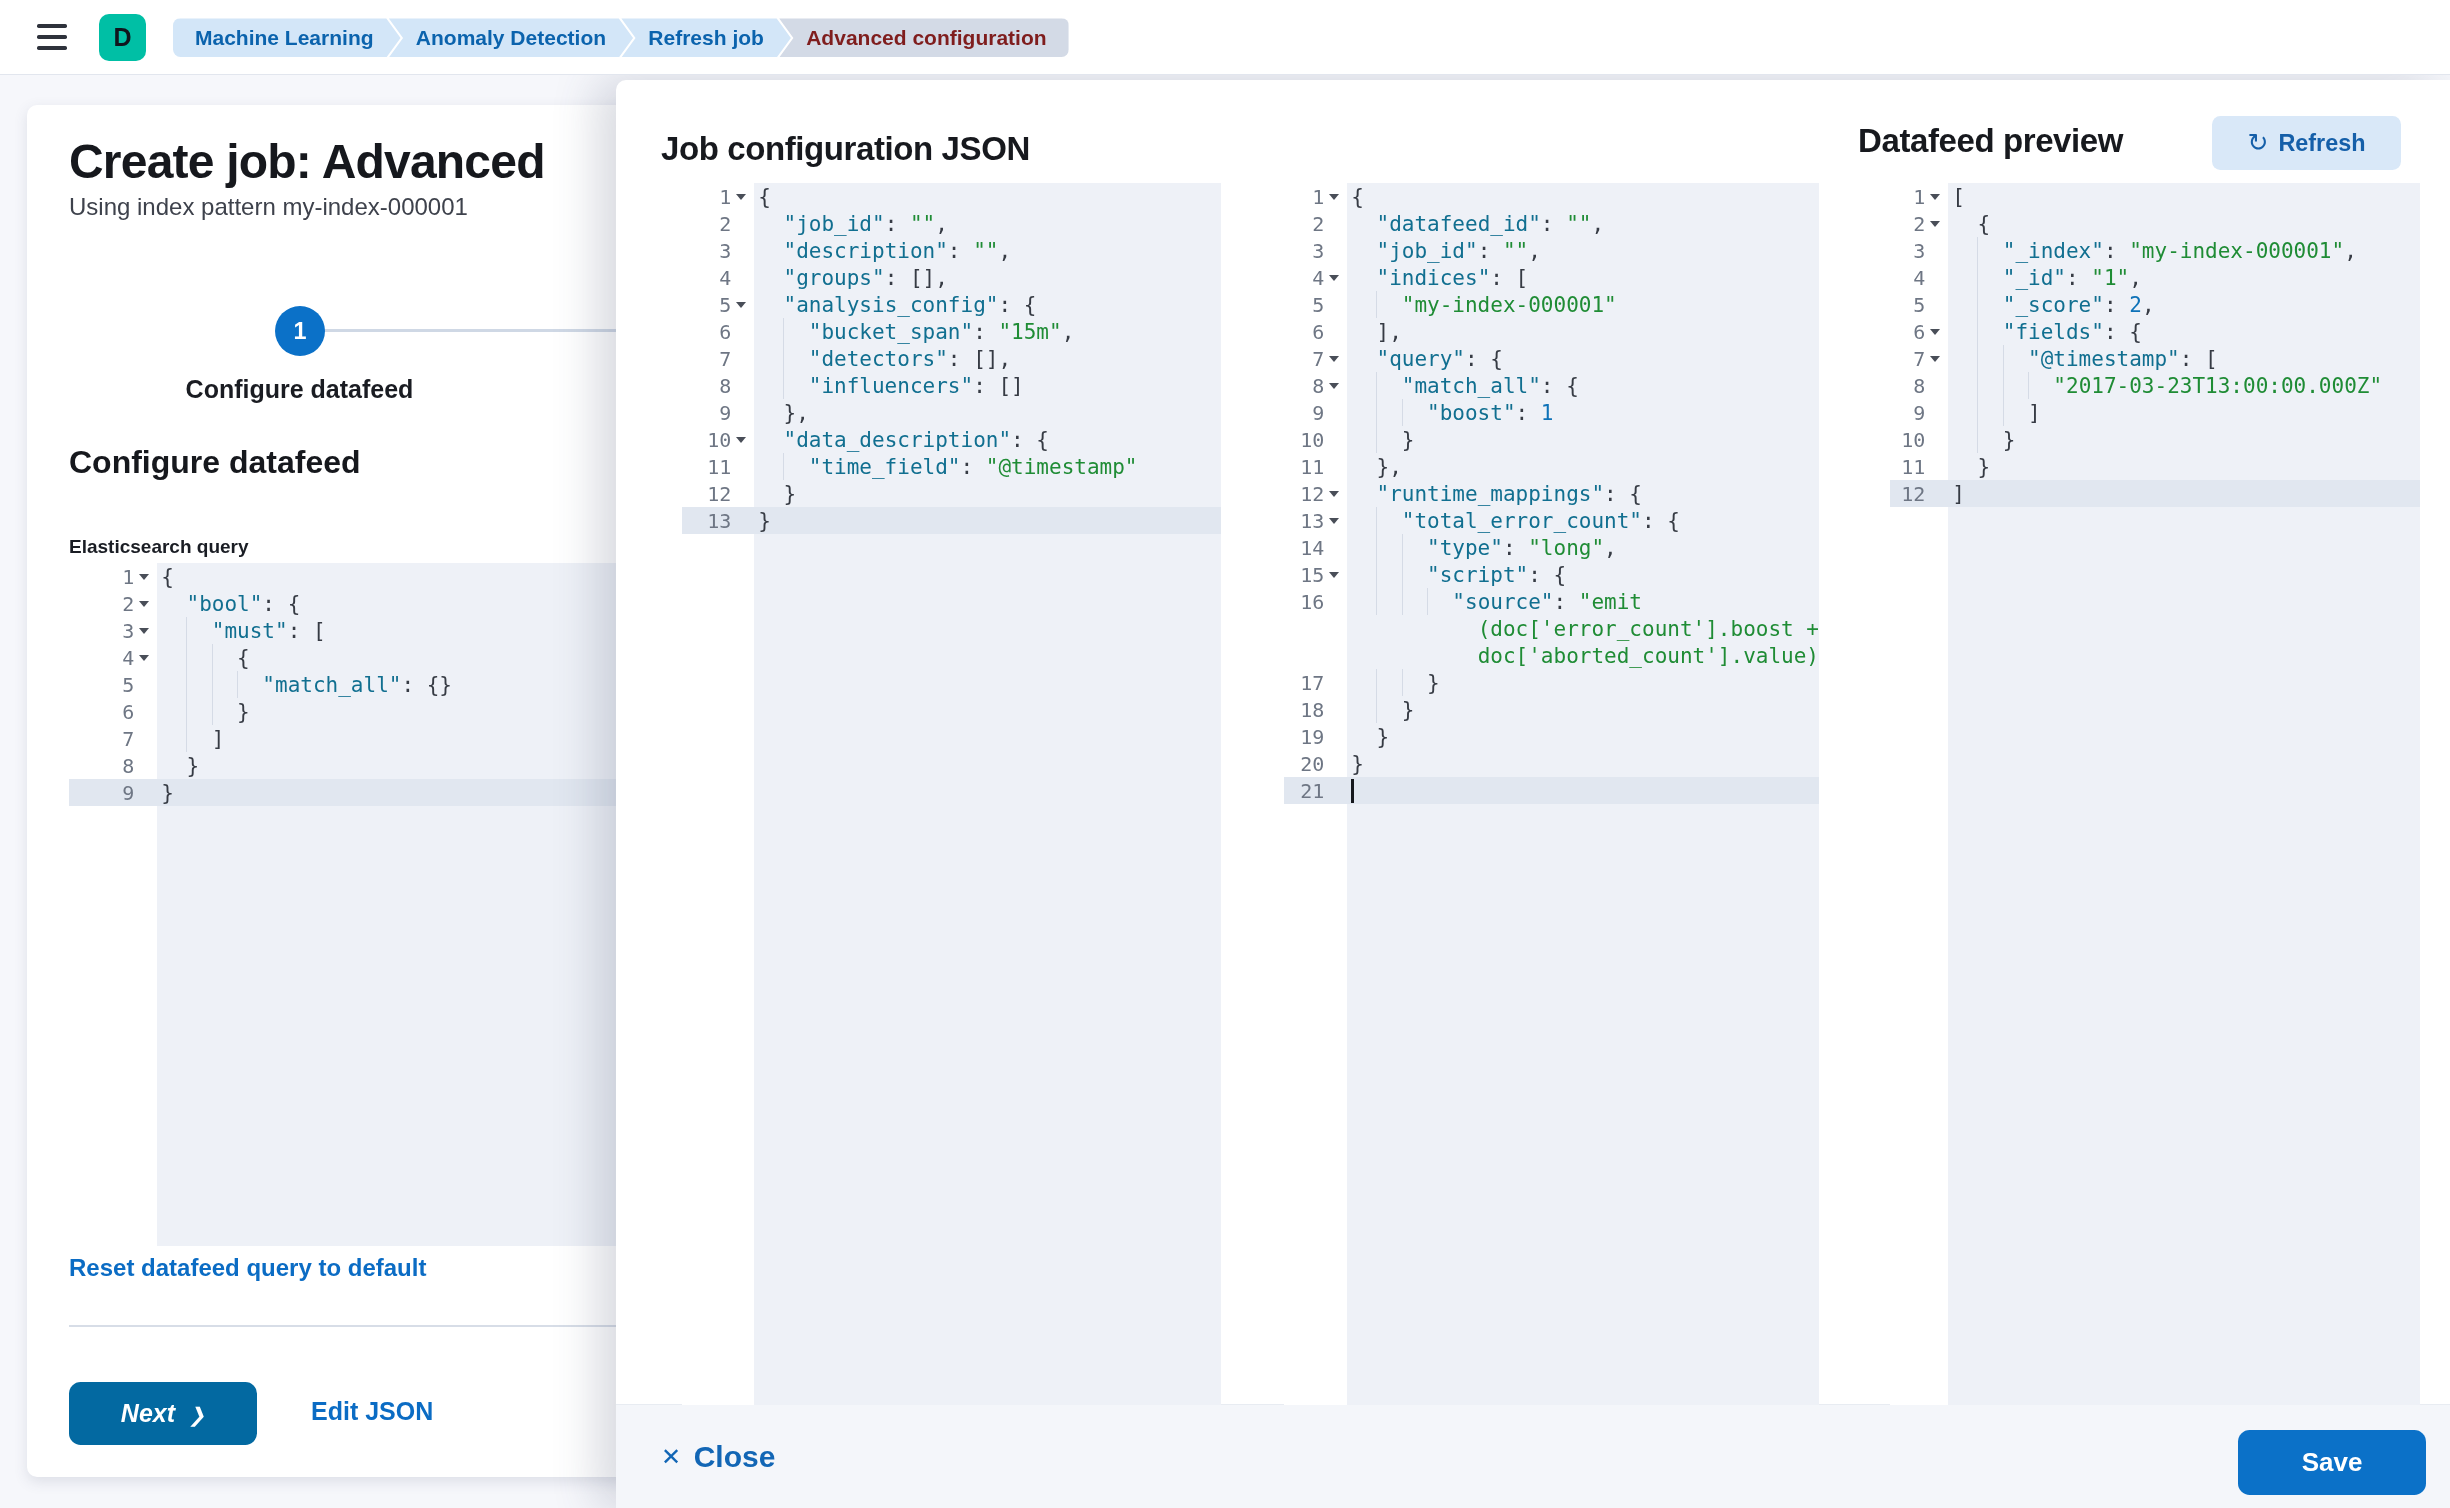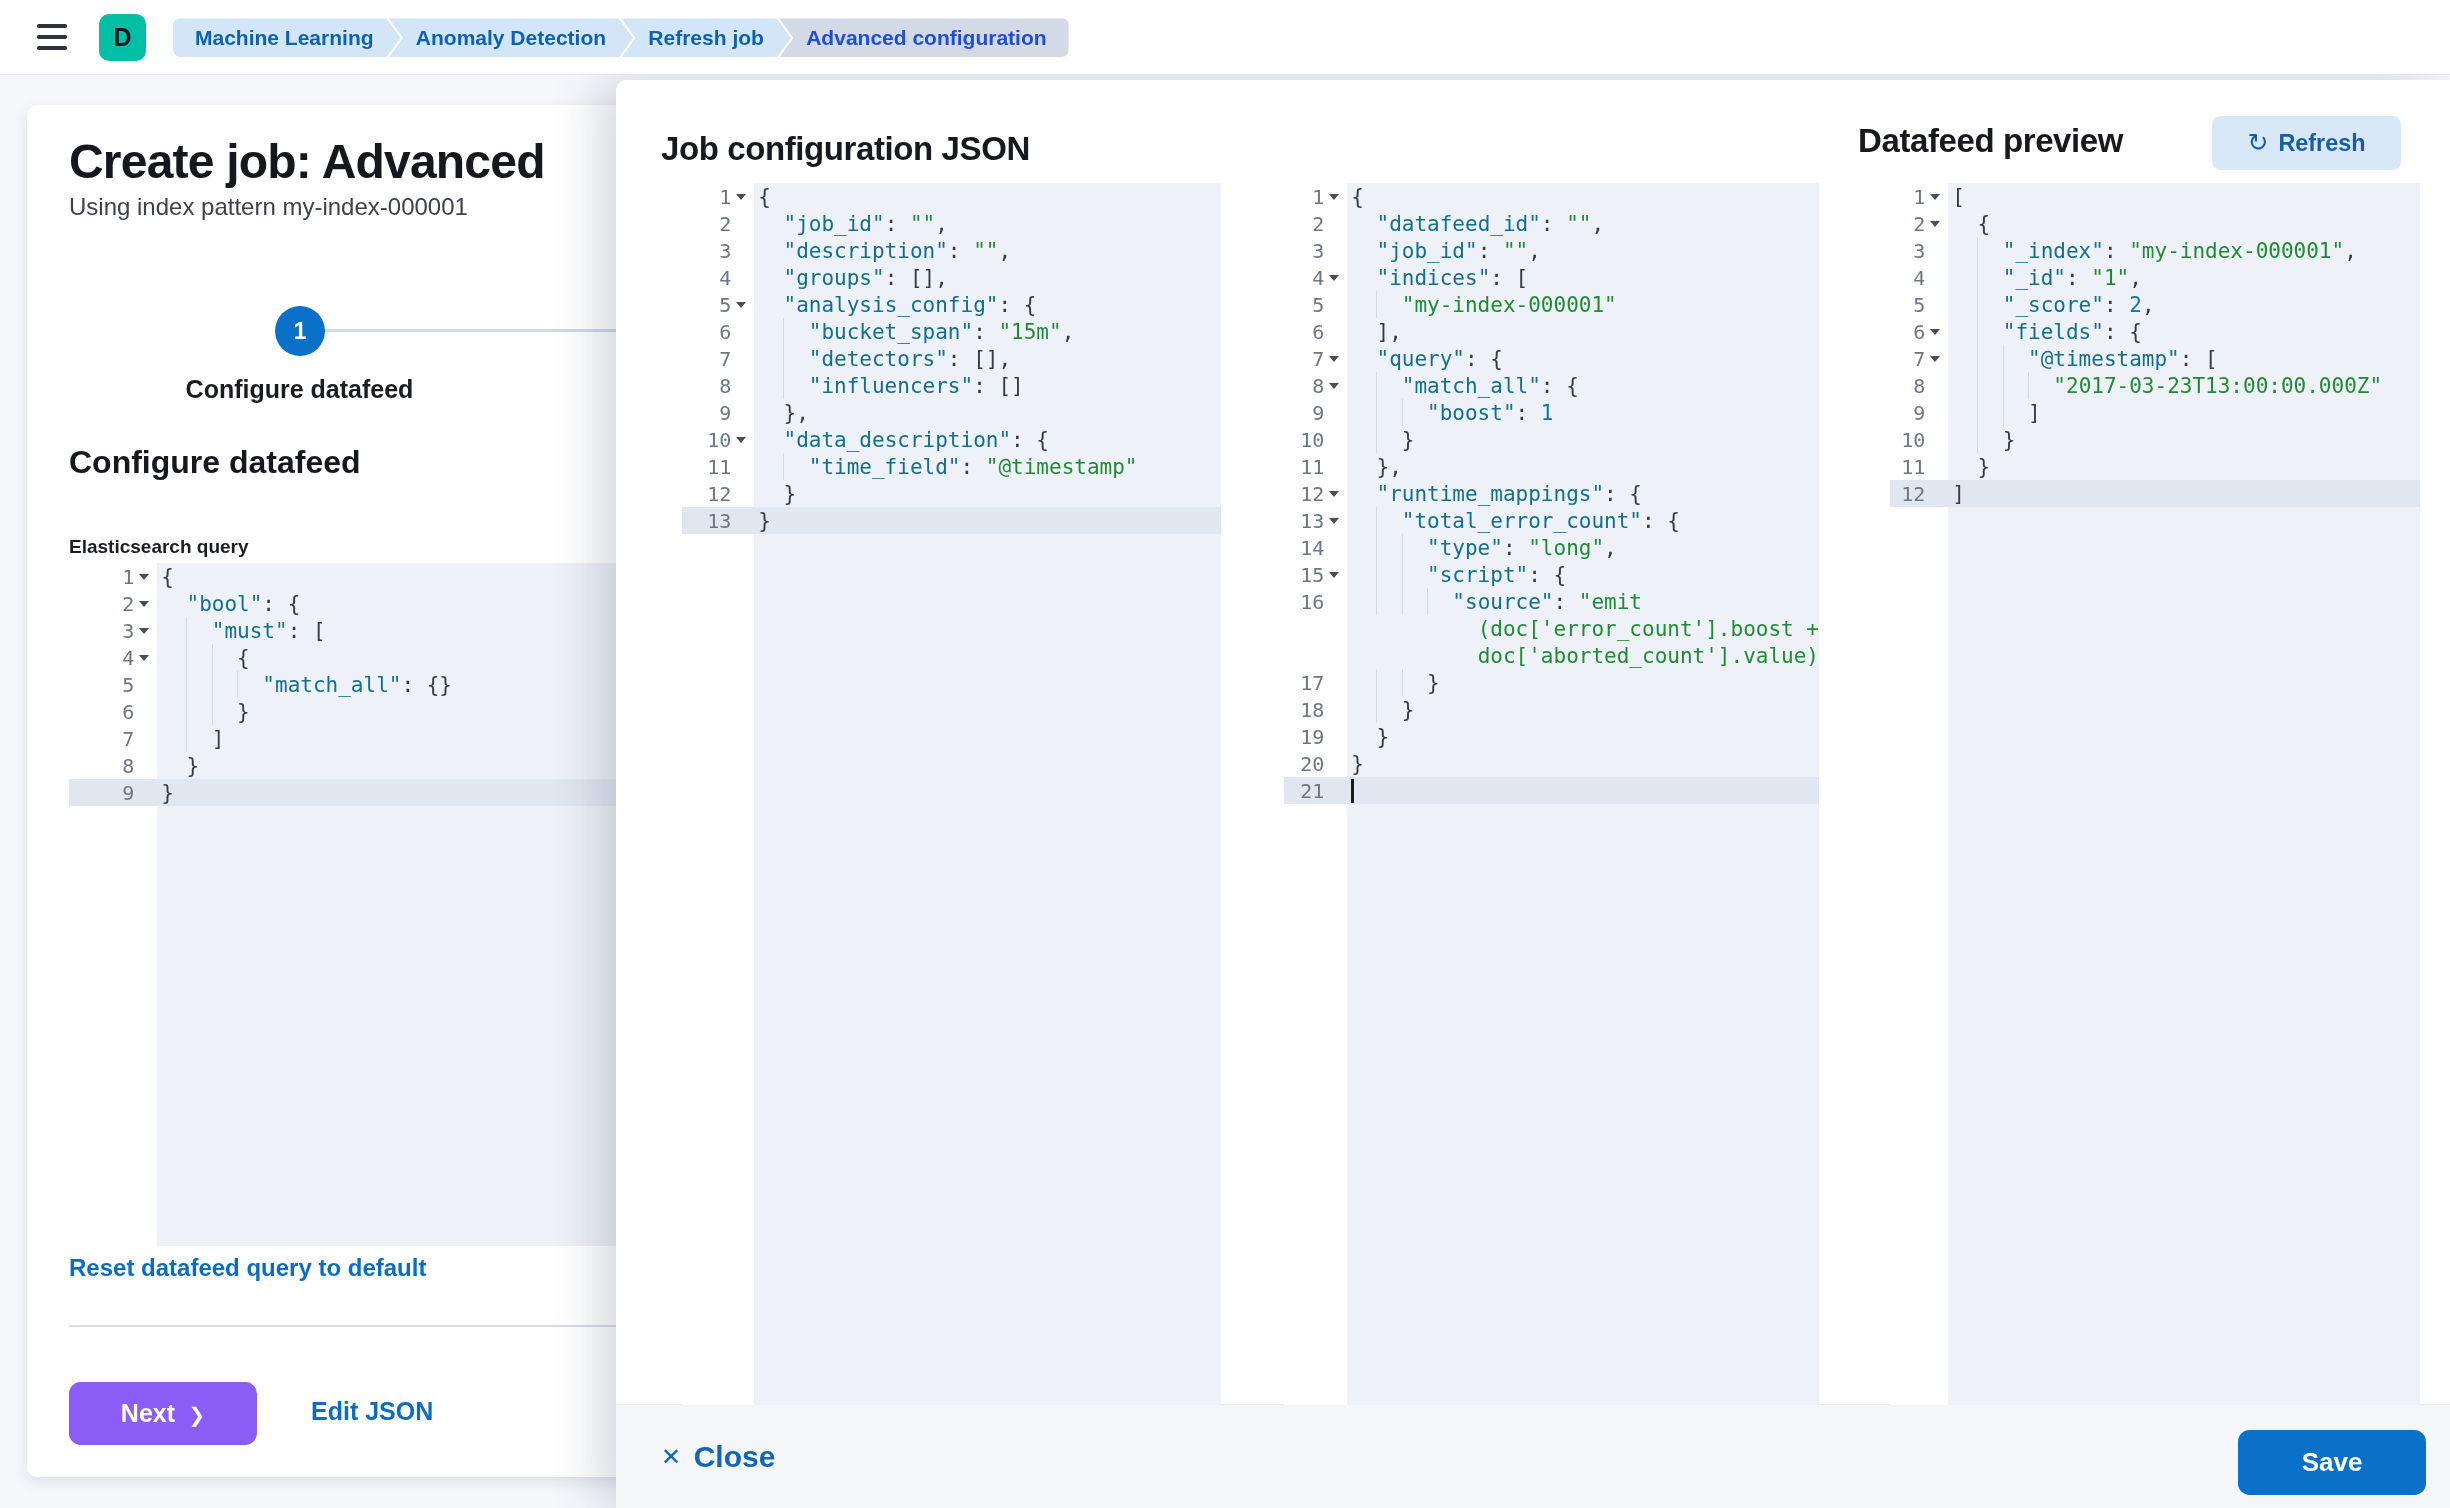--- a/index.html
+++ b/index.html
@@ -17,41 +17,41 @@
           display:flex;align-items:center;justify-content:center;}
   .breadcrumbs{position:absolute;left:173px;top:18.4px;display:flex;}
   .crumb{height:39px;line-height:39px;padding:0 27px 0 27px;font-size:21px;font-weight:600;
          margin-left:-11.7px;white-space:nowrap;cursor:pointer;
          clip-path:polygon(0 0,calc(100% - 14.2px) 0,100% 50%,calc(100% - 14.2px) 100%,0 100%,14.2px 50%);}
   .crumb.first{margin-left:0;padding-left:22px;border-radius:7.5px 0 0 7.5px;
          clip-path:polygon(0 0,calc(100% - 14.2px) 0,100% 50%,calc(100% - 14.2px) 100%,0 100%);}
   .crumb.last{border-radius:0 7.5px 7.5px 0;padding-right:22px;
          clip-path:polygon(0 0,100% 0,100% 100%,0 100%,14.2px 50%);}
   .crumb.blue{background:#d3e6f8;color:#0b63ad;text-align:center;}
-  .crumb.gray{background:#d3dae6;color:#1d4ed8;}
+  .crumb.gray{background:#d3dae6;color:#7f1d1d;}
 
   
   .card{position:absolute;left:27px;top:105px;width:894px;height:1372px;background:#fff;
         border-radius:10px;box-shadow:0 4.2px 13.4px rgba(60,70,100,.13);z-index:10;}
   .page-title{position:absolute;left:69px;top:134px;font-size:48px;font-weight:800;
         letter-spacing:-0.8px;color:#16181d;z-index:11;}
   .page-subtitle{position:absolute;left:69px;top:193px;font-size:24px;color:#3e424c;z-index:11;}
   .step-line{position:absolute;left:300px;top:329px;width:352px;height:3.3px;background:#cfd8e5;z-index:11;}
   .step-circle{position:absolute;left:275px;top:306px;width:50px;height:50px;border-radius:50%;
         background:#0b71c8;color:#fff;font-size:23.4px;font-weight:700;
         display:flex;align-items:center;justify-content:center;z-index:12;cursor:pointer;}
   .step-label{position:absolute;left:132px;top:375px;width:335px;text-align:center;
         font-size:25px;font-weight:700;color:#1a1c22;z-index:11;}
   .section-heading{position:absolute;left:69px;top:444px;font-size:32px;font-weight:700;color:#16181d;z-index:11;}
   .query-label{position:absolute;left:69px;top:536px;font-size:19px;font-weight:700;color:#1a1d24;z-index:11;}
   .reset-link{position:absolute;left:69px;top:1254px;font-size:24px;font-weight:600;color:#0b6cc4;z-index:11;cursor:pointer;}
   .panel-divider{position:absolute;left:69px;top:1325px;width:548px;height:1.7px;background:#d7dde7;z-index:11;}
   .next-btn{position:absolute;left:69px;top:1382px;width:188px;height:63px;border-radius:11.7px;
-        background:#8b5cf6;color:#fff;display:flex;align-items:center;justify-content:center;
-        gap:13.4px;font-size:25px;font-weight:700;z-index:11;cursor:pointer;}
+        background:#0369a1;color:#fff;display:flex;align-items:center;justify-content:center;
+        gap:13.4px;font-size:25px;font-weight:700;z-index:11;cursor:pointer;font-style:italic;}
   .next-btn .chev{font-size:20px;font-weight:400;transform:translateY(0.8px);}
   .edit-json-link{position:absolute;left:311px;top:1397px;font-size:25px;font-weight:600;color:#0b6cc4;z-index:11;cursor:pointer;}
 
   
   .flyout{position:absolute;left:616px;top:80px;width:1834px;height:1429px;background:#fff;
         border-radius:10px 0 0 0;box-shadow:-18.4px 0 46px rgba(60,70,100,.20);z-index:50;}
   .col-title{position:absolute;top:122px;font-size:33px;font-weight:700;letter-spacing:-0.4px;color:#17191e;z-index:60;}
   #title-job{left:661px;margin-top:8px;} #title-datafeed{left:1259px;} #title-preview{left:1858px;}
   .refresh-btn{position:absolute;left:2212px;top:116px;width:189px;height:54px;border-radius:8.4px;
         background:#d9e8f8;color:#155fa9;display:flex;align-items:center;justify-content:center;

